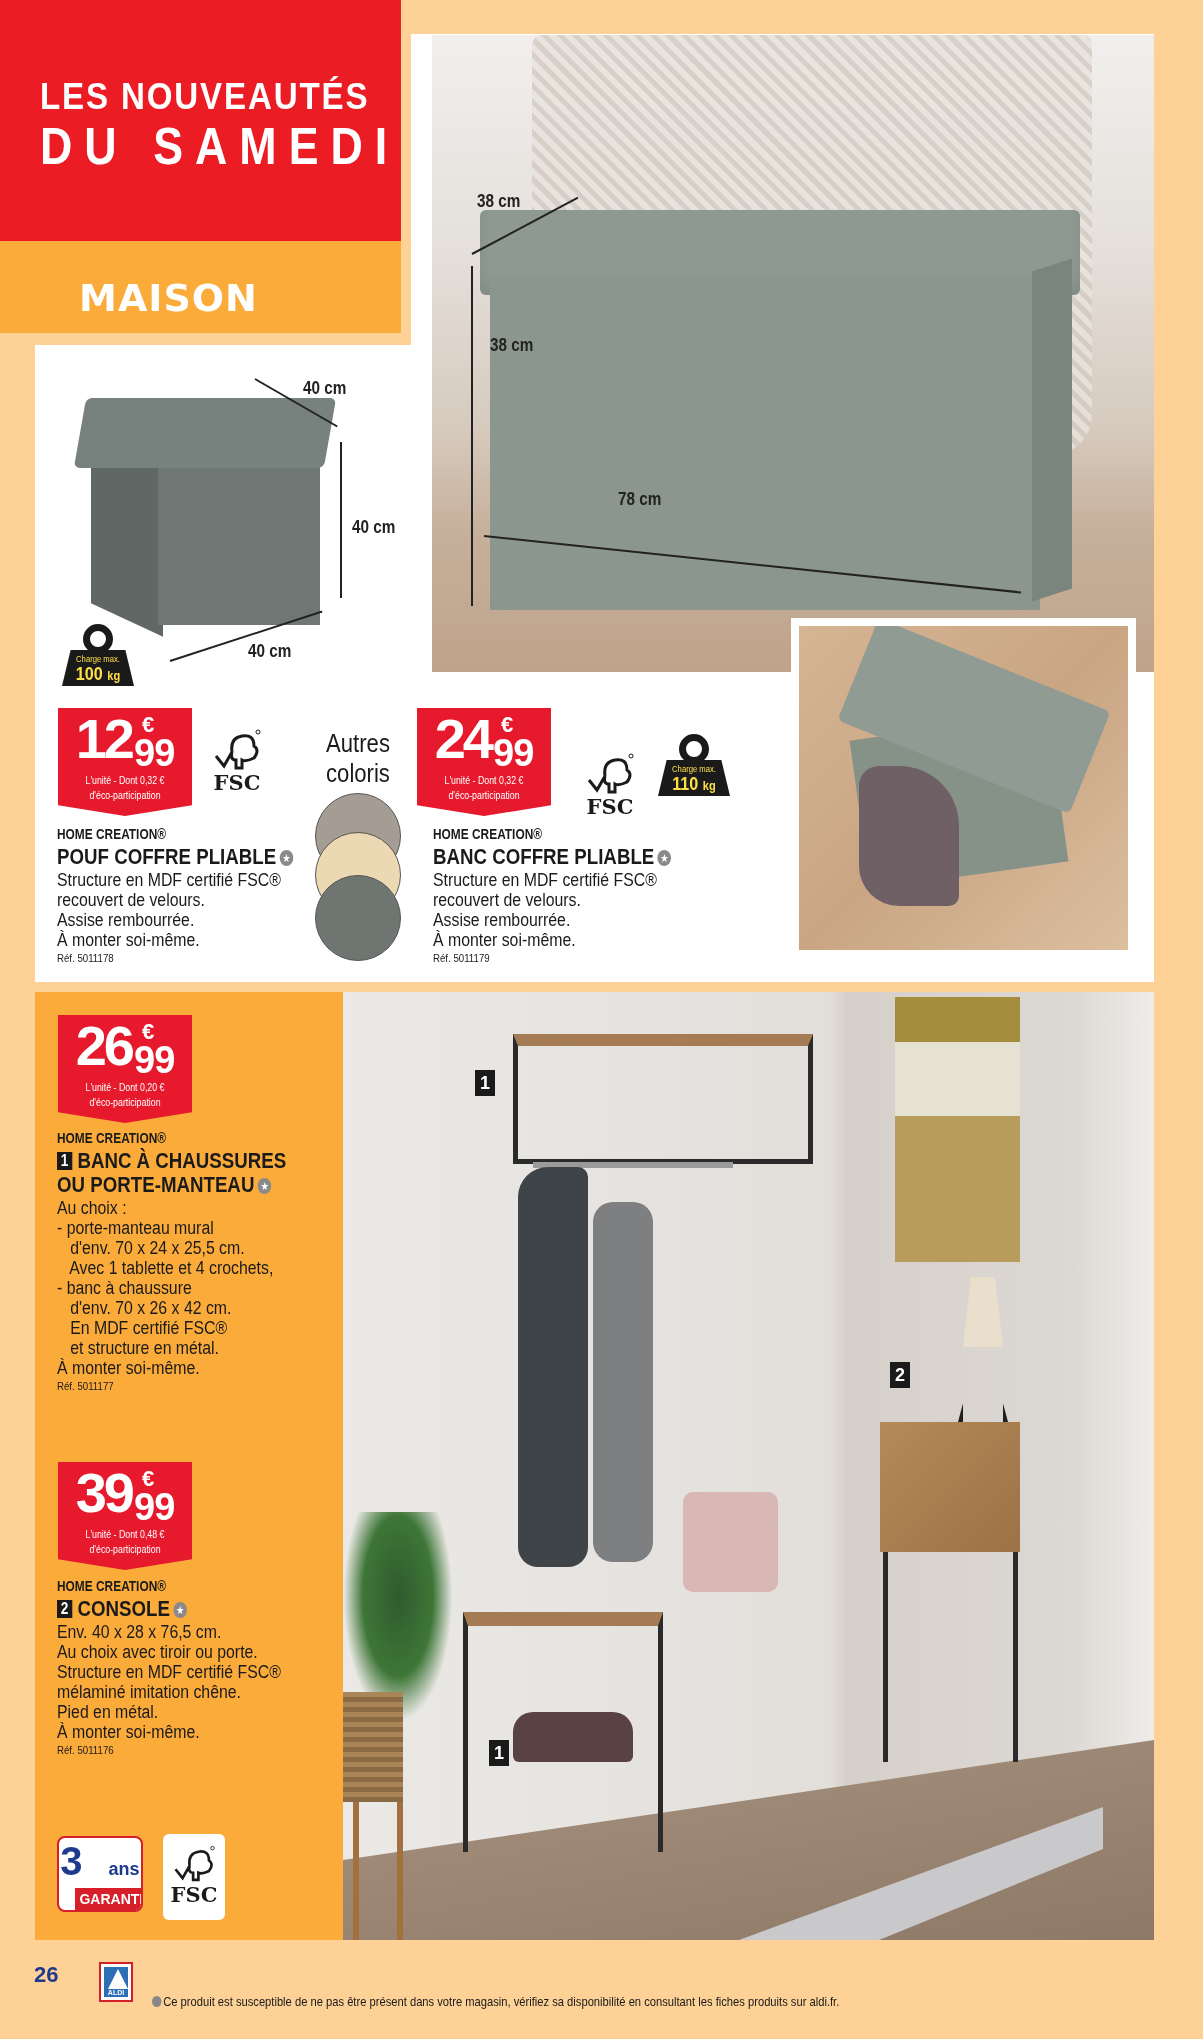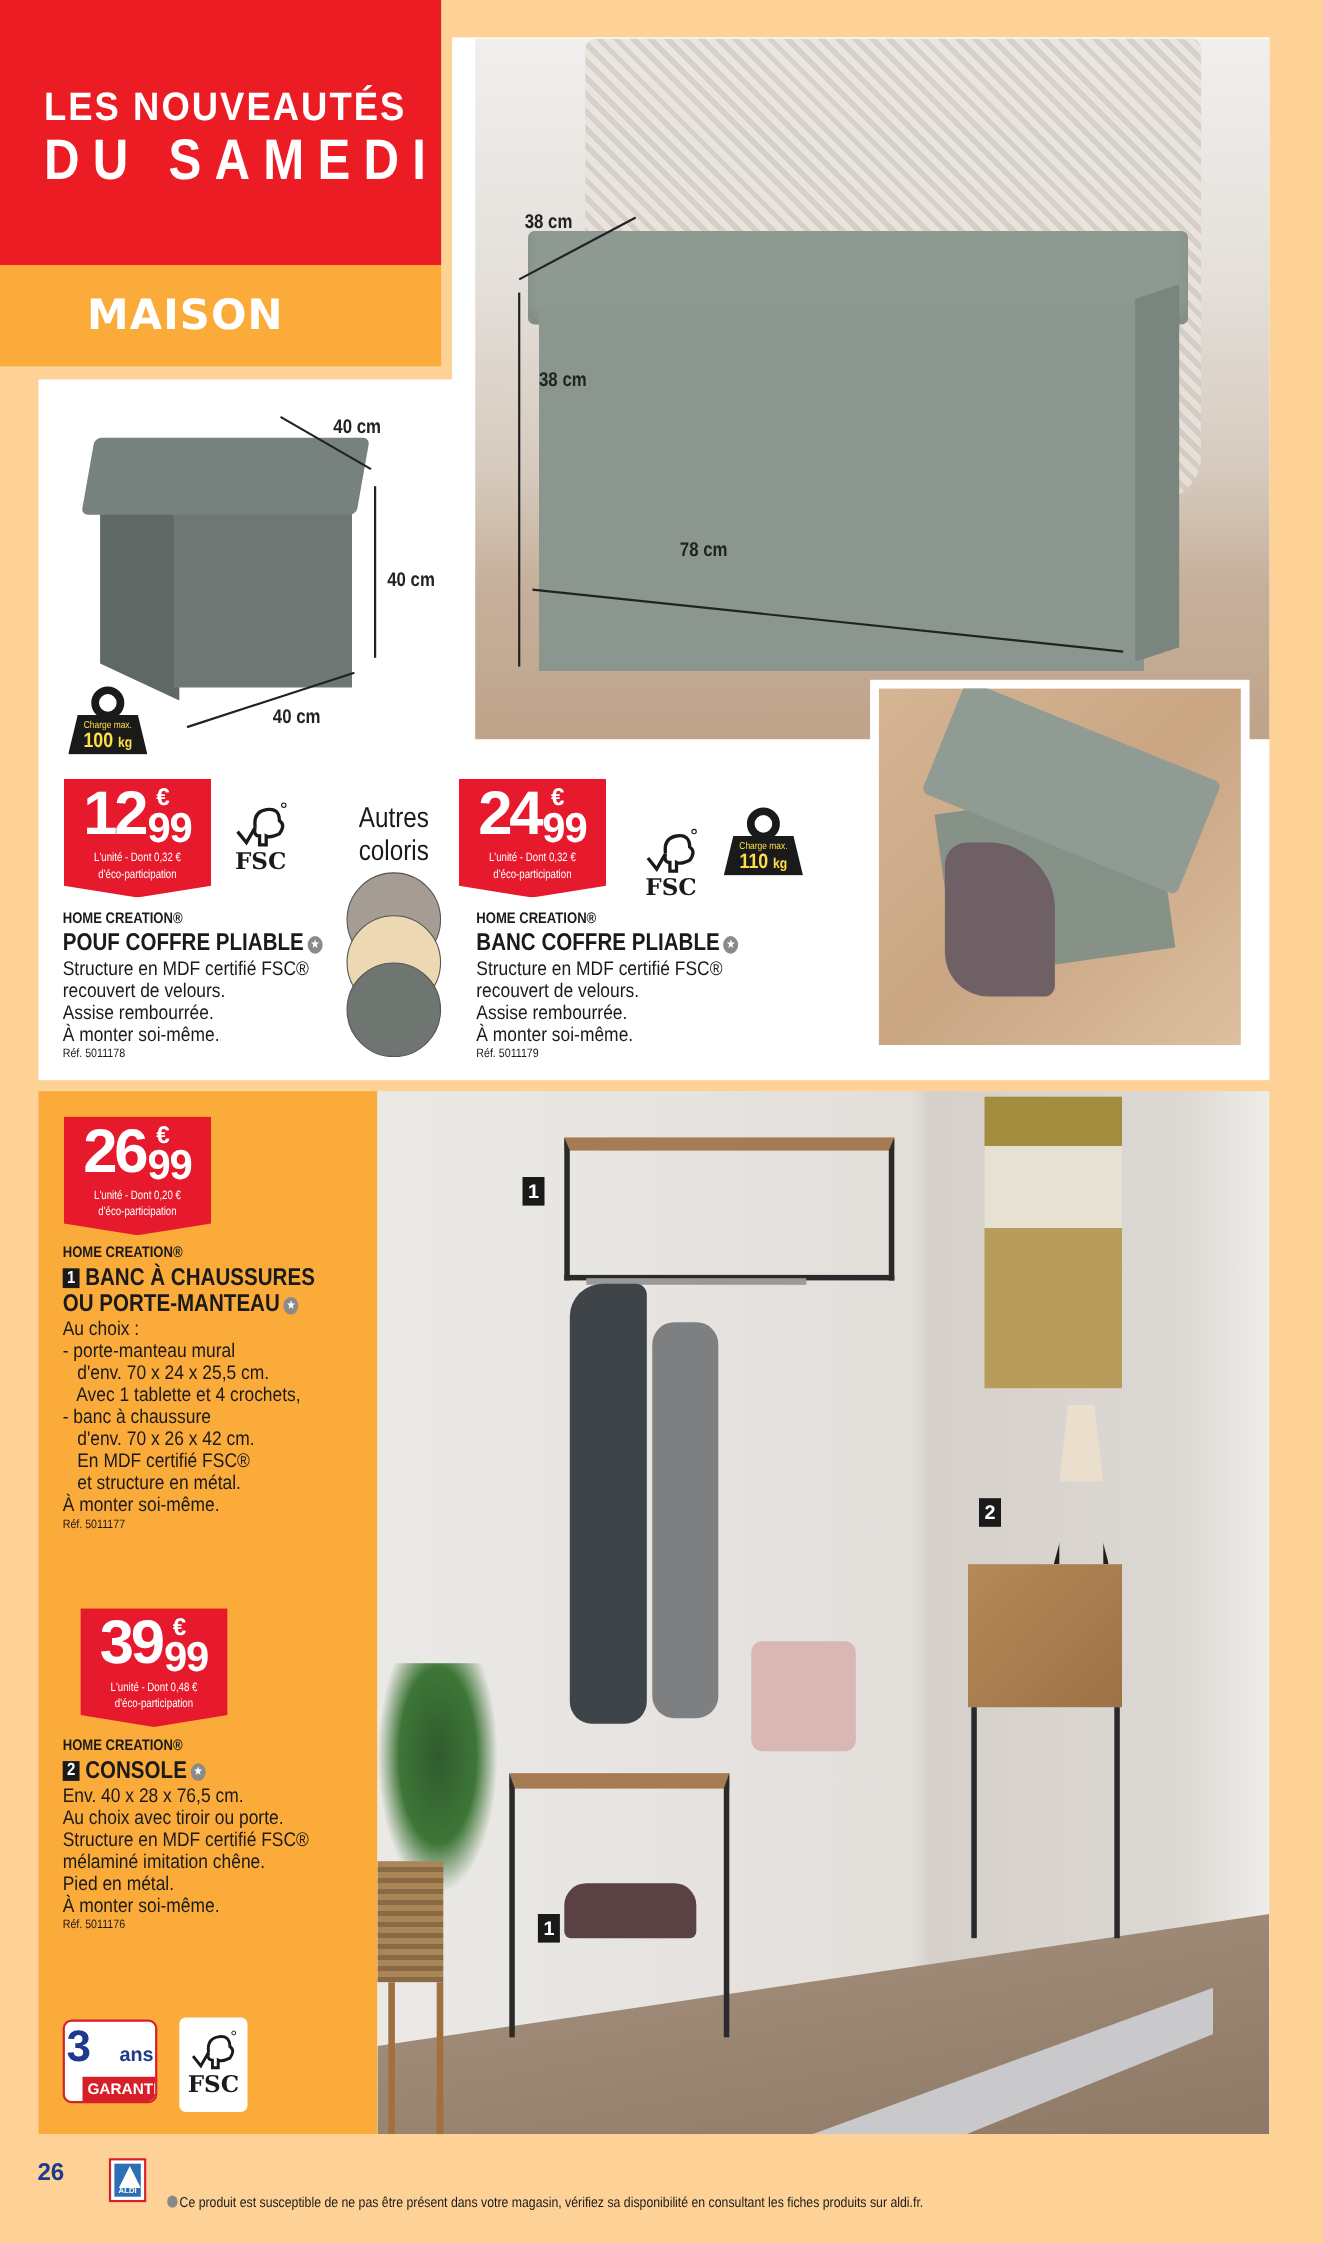--- a/index.html
+++ b/index.html
@@ -6,21 +6,21 @@
   html, body { width: 1203px; height: 2039px; overflow: hidden; }
   body { background: #fed196; position: relative; font-family: "Liberation Sans", "DejaVu Sans", sans-serif; color: #1a1a1a; }
   .abs { position: absolute; }
   .cond { font-family: "Liberation Sans Narrow", "Liberation Sans", sans-serif; }
 
   
   #hdr-red { left: 0; top: 0; width: 401px; height: 241px; background: #ec1c24; }
   #hdr-l1 { left: 40px; top: 76px; width: 340px; color: #fff; font-weight: 700; font-size: 36px; letter-spacing: 2px; transform: scaleX(0.92); transform-origin: left; white-space: nowrap; }
   #hdr-l2 { left: 40px; top: 116px; width: 360px; color: #fff; font-weight: 700; font-size: 52px; letter-spacing: 14px; transform: scaleX(0.86); transform-origin: left; white-space: nowrap; }
   #hdr-orange { left: 0; top: 241px; width: 401px; height: 92px; background: #fbab3a; }
-  #hdr-cat { left: 0; top: 264px; width: 337px; text-align: center; color: #fff; font-weight: 900; font-size: 38px; letter-spacing: 1px; font-family: "DejaVu Sans", sans-serif; }
+  #hdr-cat { left: 0; top: 276px; width: 337px; text-align: center; color: #fff; font-weight: 900; font-size: 38px; letter-spacing: 1px; font-family: "DejaVu Sans", sans-serif; }
 
   
   #card-top { left: 35px; top: 345px; width: 1119px; height: 637px; background: #fff; }
   #card-top-head { left: 411px; top: 34px; width: 743px; height: 320px; background: #fff; }
 
   
   #photo-bed { left: 432px; top: 35px; width: 722px; height: 637px; overflow: hidden;
     background: linear-gradient(180deg, #f1efed 0%, #e4dfda 35%, #d6cabd 62%, #c6b09b 78%, #bfa38a 100%); }
   .throw { position:absolute; left: 100px; top: 0; width: 560px; height: 420px;
     background: repeating-linear-gradient(45deg, #e8e3dd 0 6px, #d4ccc3 6px 11px), #e0d8cf;
@@ -248,21 +248,21 @@
    d'env. 70 x 24 x 25,5 cm.
    Avec 1 tablette et 4 crochets,
 - banc à chaussure
    d'env. 70 x 26 x 42 cm.
    En MDF certifié FSC®
    et structure en métal.
 À monter soi-même.</span>
   <span class="ref">Réf. 5011177</span>
 </div>
 
-<div class="price" style="left:73px;top:1462px;">
+<div class="price" style="left:58px;top:1462px;">
   <span class="big">39</span><span class="sup"><span class="eur">€</span><span class="cents">99</span></span>
   <span class="sub">L'unité - Dont 0,48 €</span>
   <span class="sub">d'éco-participation</span>
 </div>
 
 <div class="prod" style="left:57px;top:1578px;width:280px;">
   <span class="brand">HOME CREATION®</span>
   <span class="name"><span class="numbox">2</span><span>CONSOLE</span><span class="star">★</span></span>
   <span class="desc">Env. 40 x 28 x 76,5 cm.
 Au choix avec tiroir ou porte.

